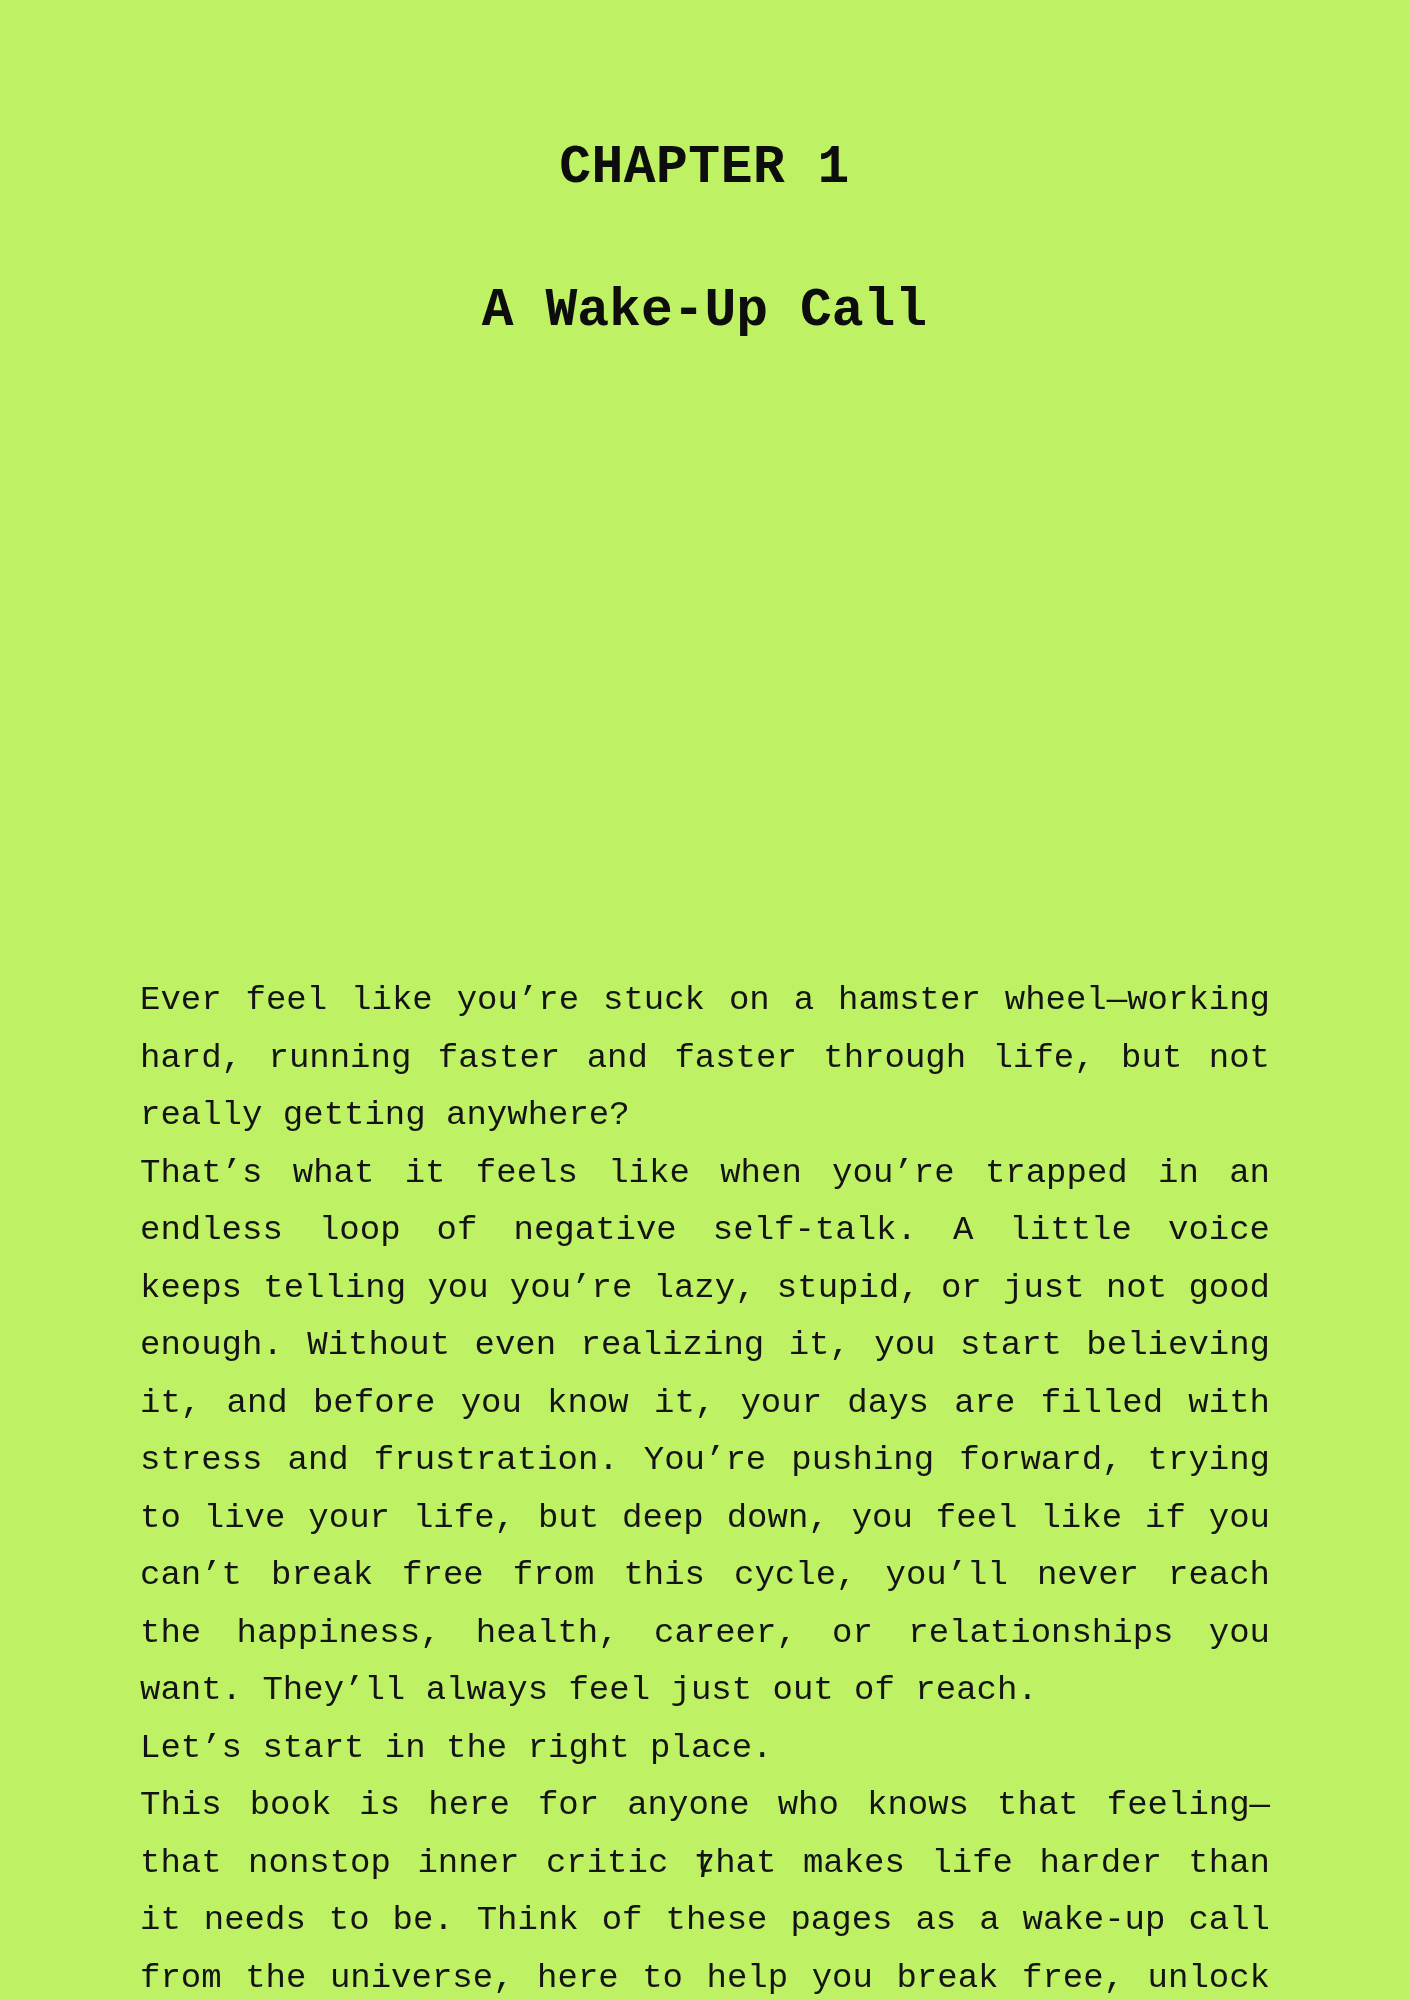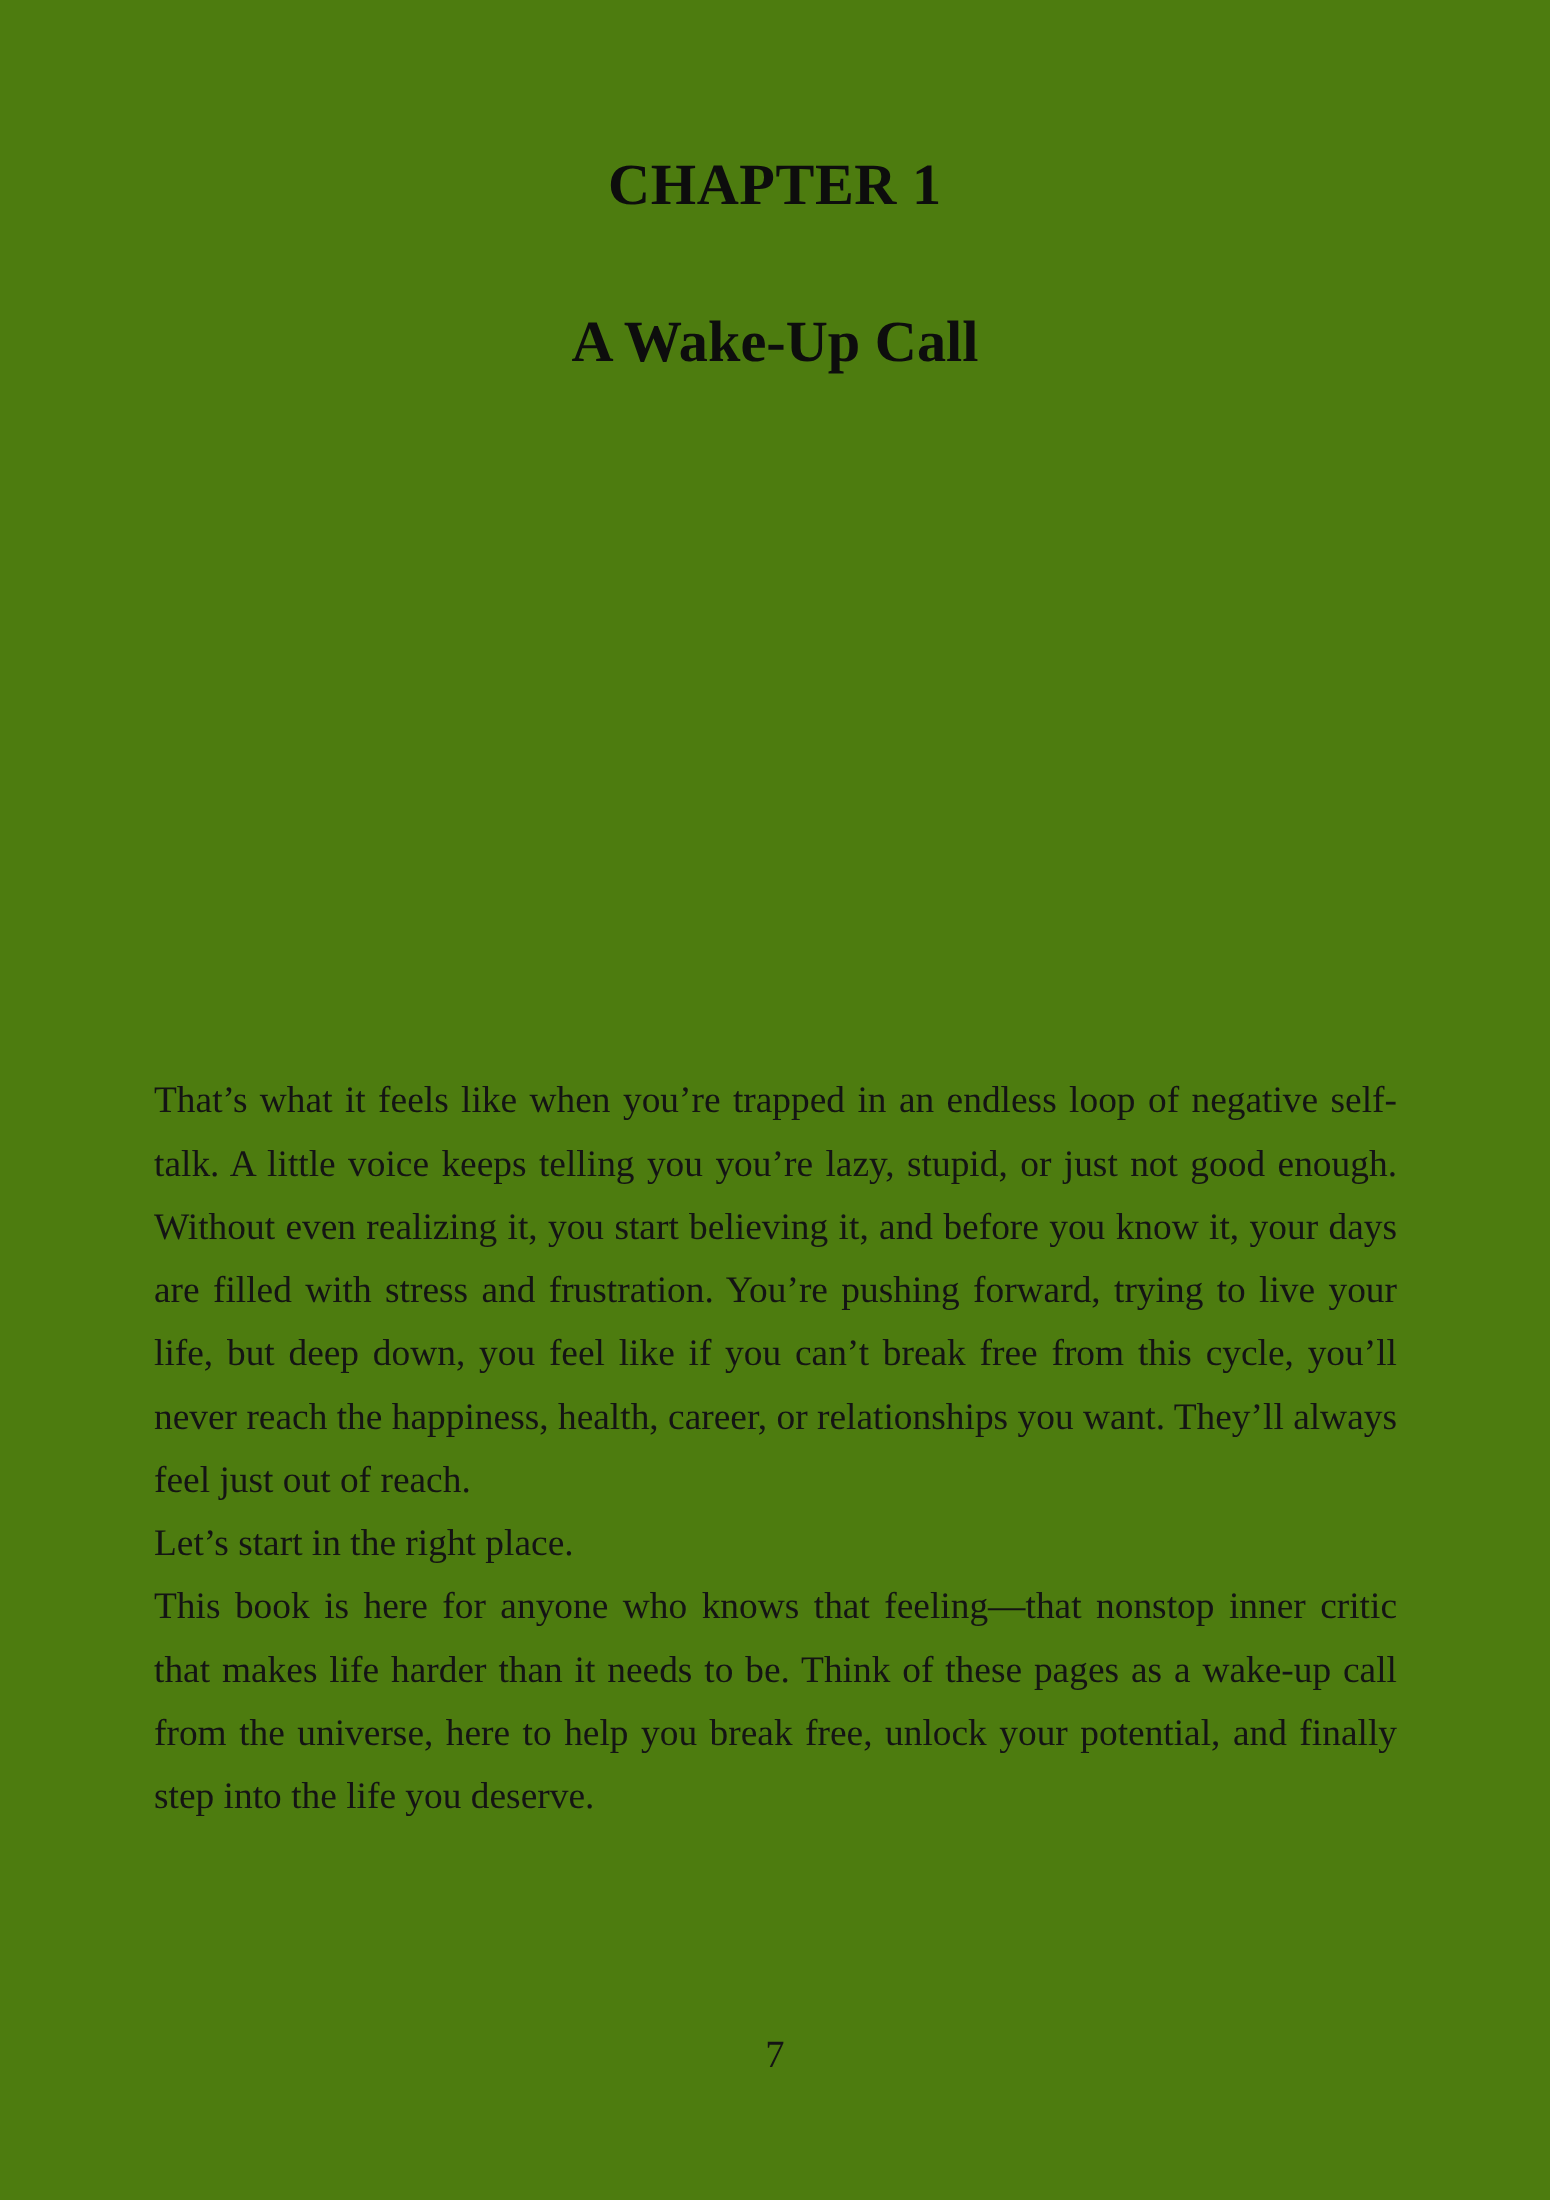--- a/index.html
+++ b/index.html
@@ -4,23 +4,23 @@
 <style>
   html, body {
     margin: 0;
     padding: 0;
     background: #ffffff;
   }
   .book-page {
     position: relative;
     width: 1409px;
     height: 2000px;
-    background: #4d7c0f;
+    background: #bef264;
     color: #111111;
-    font-family: Liberation Serif, serif;
+    font-family: Liberation Mono, monospace;
     overflow: hidden;
   }
   .chapter-heading {
     position: absolute;
     top: 138px;
     left: 0;
     width: 100%;
     text-align: center;
     font-size: 53px;
     font-weight: bold;
@@ -65,20 +65,21 @@
 </head>
 <body>
 
 <div class="book-page">
 
   <div class="chapter-heading">CHAPTER 1</div>
 
   <div class="chapter-title">A Wake-Up Call</div>
 
   <div class="body-text">
+    <p>Ever feel like you’re stuck on a hamster wheel—working hard, running faster and faster through life, but not really getting anywhere?</p>
     <p>That’s what it feels like when you’re trapped in an endless loop of negative self-talk. A little voice keeps telling you you’re lazy, stupid, or just not good enough. Without even realizing it, you start believing it, and before you know it, your days are filled with stress and frustration. You’re pushing forward, trying to live your life, but deep down, you feel like if you can’t break free from this cycle, you’ll never reach the happiness, health, career, or relationships you want. They’ll always feel just out of reach.</p>
     <p>Let’s start in the right place.</p>
     <p>This book is here for anyone who knows that feeling—that nonstop inner critic that makes life harder than it needs to be. Think of these pages as a wake-up call from the universe, here to help you break free, unlock your potential, and finally step into the life you deserve.</p>
   </div>
 
   <div class="page-number">7</div>
 
 </div>
 
 </body></html>

